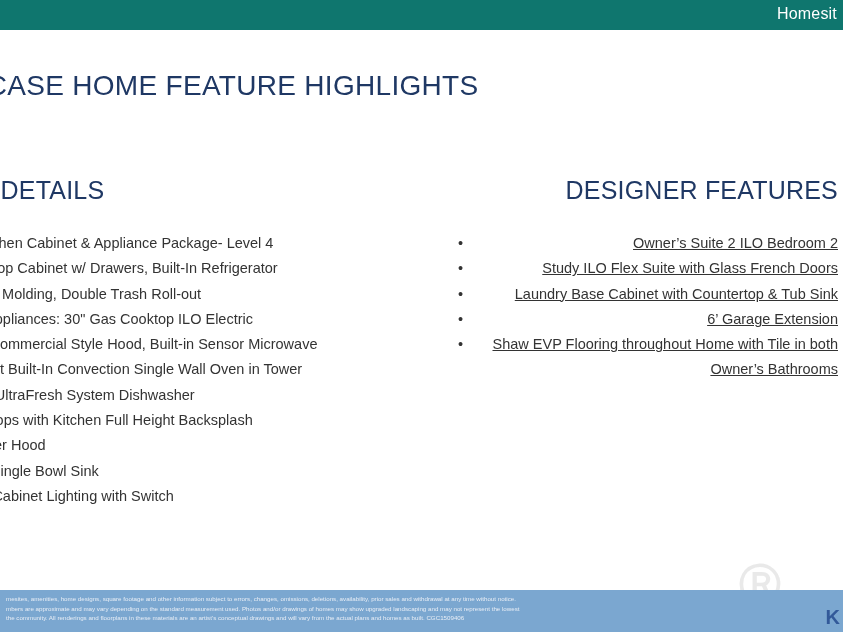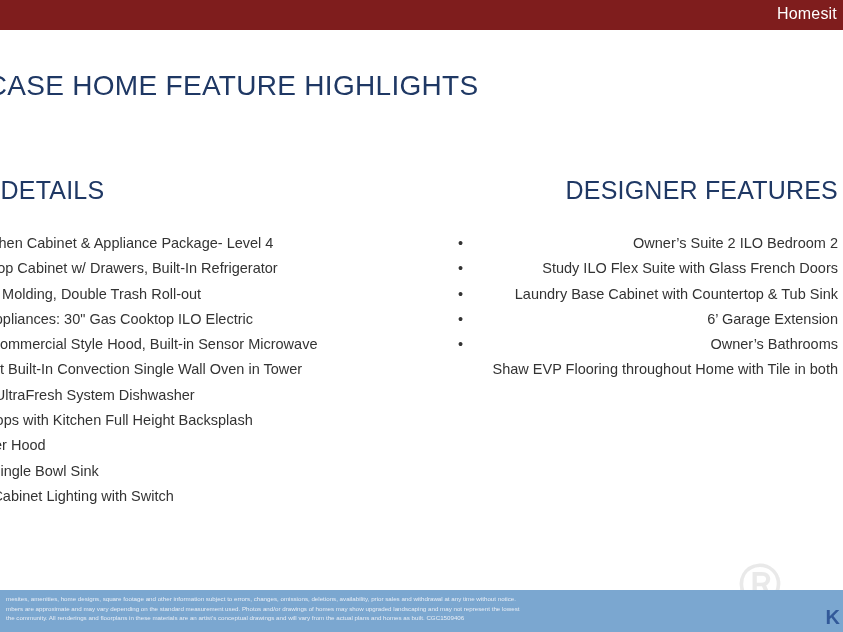--- a/index.html
+++ b/index.html
@@ -15,21 +15,21 @@
     position: relative;
   }
 
   
   .top-banner {
     position: absolute;
     left: 0;
     top: 0;
     width: 843px;
     height: 30px;
-    background: #7f1d1d;
+    background: #0f766e;
   }
   .top-banner-title {
     position: absolute;
     right: 6px;
     top: 5px;
     color: #ffffff;
     font-size: 16px;
     letter-spacing: 0.2px;
     white-space: nowrap;
   }
@@ -97,20 +97,21 @@
   .bullet-list li .bullet {
     position: absolute;
     left: 0;
     top: 0;
     color: #333333;
     font-size: 14.5px;
     line-height: 25.3px;
   }
   .bullet-list li .wrap-line {
     display: block;
+    text-decoration: underline;
   }
 
   
   .footer {
     position: absolute;
     left: 0;
     bottom: 0;
     width: 843px;
     height: 42px;
     background: #7ba7d0;
@@ -189,22 +190,22 @@
     <li>
       <span class="bullet">•</span>
       <span class="wrap-line">Laundry Base Cabinet with Countertop &amp; Tub Sink</span>
     </li>
     <li>
       <span class="bullet">•</span>
       <span class="wrap-line">6’ Garage Extension</span>
     </li>
     <li>
       <span class="bullet">•</span>
+      <span class="wrap-line">Shaw EVP Flooring throughout Home with Tile in both</span>
       <span class="wrap-line">Owner’s Bathrooms</span>
-      <span class="wrap-line">Shaw EVP Flooring throughout Home with Tile in both</span>
     </li>
   </ul>
 </div>
 
 <div class="ghost-mark">Ⓡ</div>
 
 <div class="footer">
   <div class="footer-text">
     <span>mesites, amenities, home designs, square footage and other information subject to errors, changes, omissions, deletions, availability, prior sales and withdrawal at any time without notice.</span>
     <span>mbers are approximate and may vary depending on the standard measurement used. Photos and/or drawings of homes may show upgraded landscaping and may not represent the lowest</span>

